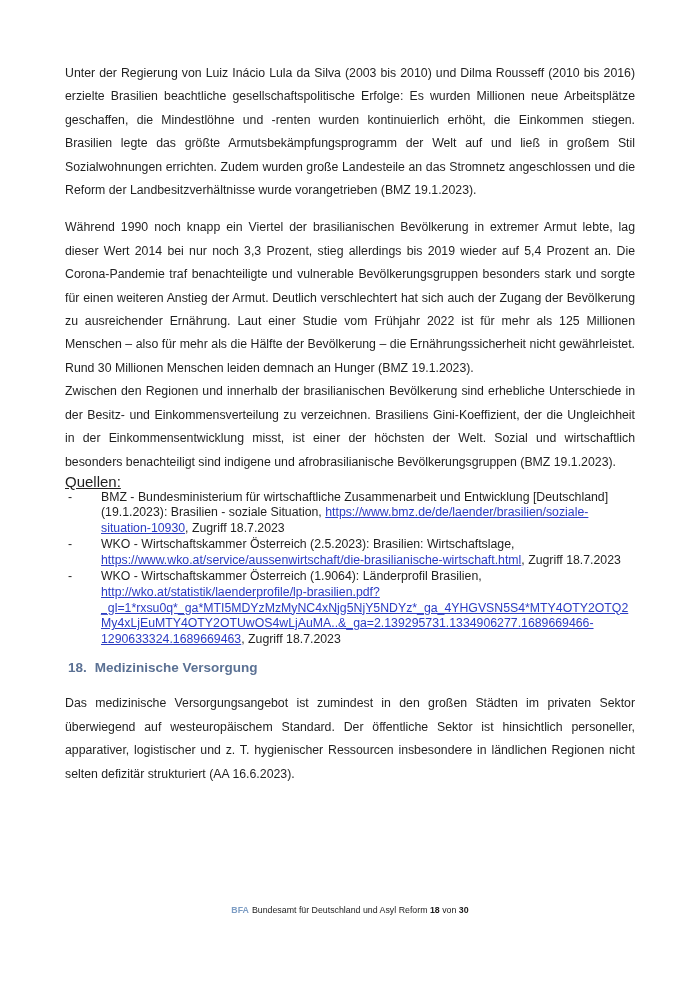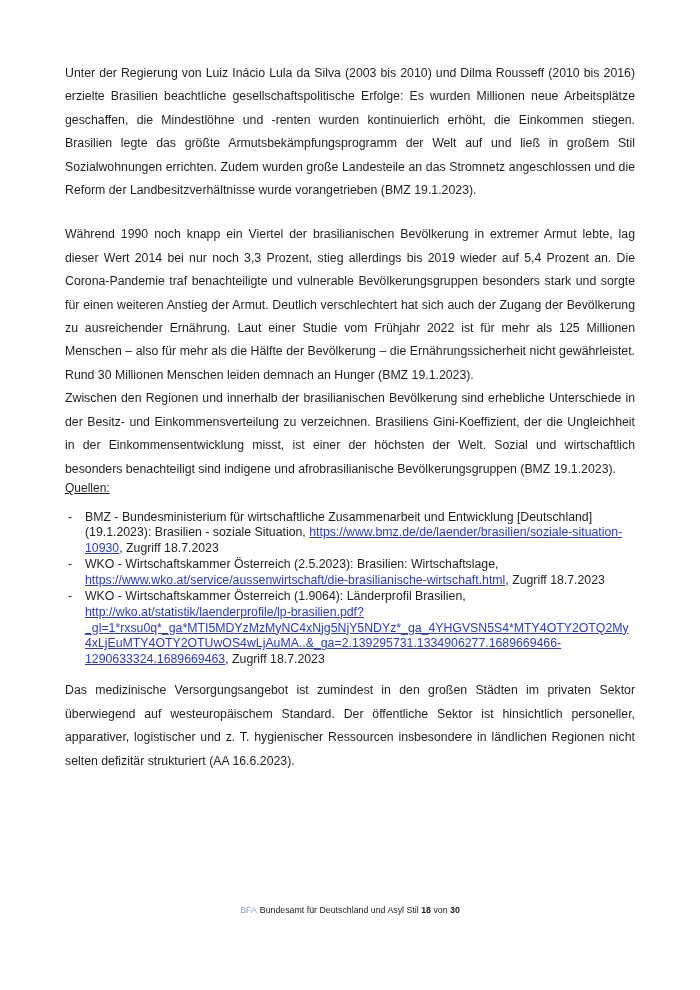--- a/index.html
+++ b/index.html
@@ -22,48 +22,49 @@
     background: var(--pagebg);
     padding: 62px 65px 0 65px;
     overflow: hidden;
   }
   p.body-par {
     font-size: 12.3px;
     line-height: 23.4px;
     text-align: justify;
     color: var(--text);
   }
-  p.par-1 { margin-bottom: 21px; }
+  p.par-1 { margin-bottom: 14px; }
   p.par-2 { margin-bottom: 0; }
   p.par-3 { }
   .sources-heading {
-    font-size: 12px;
+    font-size: 15px;
     line-height: 15.6px;
     text-decoration: underline;
-    margin-bottom: 13px;
+    margin-bottom: 0;
   }
   ul.sources {
     list-style: none;
     margin: 0 0 12px 0;
   }
   ul.sources li {
     display: flex;
     font-size: 12.3px;
     line-height: 15.6px;
     margin-bottom: 1px;
   }
   ul.sources li .marker {
     width: 20px;
     flex: 0 0 20px;
     padding-left: 3px;
   }
   ul.sources li .src-body {
     flex: 1 1 auto;
     overflow-wrap: anywhere;
     word-break: break-word;
+    margin-left: 16px;
   }
   ul.sources a {
     color: var(--link);
     text-decoration: underline;
     cursor: pointer;
   }
   h2.section-heading {
     font-size: 13.5px;
     font-weight: bold;
     color: var(--heading);
@@ -77,21 +78,21 @@
     top: 904px;
     width: 700px;
     text-align: center;
     font-size: 8.8px;
     line-height: 12px;
     color: #1c1c1c;
     white-space: nowrap;
   }
   .footer .bfa {
     color: var(--logo);
-    font-weight: normal;
+    font-weight: bold;
     margin-right: 3px;
   }
   .footer b { font-weight: bold; }
 </style>
 </head>
 <body>
 
 <div class="page">
 
   <p class="body-par par-1">Unter der Regierung von Luiz Inácio Lula da Silva (2003 bis 2010) und Dilma Rousseff (2010 bis 2016) erzielte Brasilien beachtliche gesellschaftspolitische Erfolge: Es wurden Millionen neue Arbeitsplätze geschaffen, die Mindestlöhne und -renten wurden kontinuierlich erhöht, die Einkommen stiegen. Brasilien legte das größte Armutsbekämpfungsprogramm der Welt auf und ließ in großem Stil Sozialwohnungen errichten. Zudem wurden große Landesteile an das Stromnetz angeschlossen und die Reform der Landbesitzverhältnisse wurde vorangetrieben (BMZ 19.1.2023).</p>
@@ -110,24 +111,27 @@
       <li>
         <span class="marker">-</span>
         <span class="src-body"><span>WKO - Wirtschaftskammer Österreich (2.5.2023): Brasilien: Wirtschaftslage, </span><a href="#">https://www.wko.at/service/aussenwirtschaft/die-brasilianische-wirtschaft.html</a><span>, Zugriff 18.7.2023</span></span>
       </li>
       <li>
         <span class="marker">-</span>
         <span class="src-body"><span>WKO - Wirtschaftskammer Österreich (1.9064): Länderprofil Brasilien, </span><a href="#">http://wko.at/statistik/laenderprofile/lp-brasilien.pdf?_gl=1*rxsu0q*_ga*MTI5MDYzMzMyNC4xNjg5NjY5NDYz*_ga_4YHGVSN5S4*MTY4OTY2OTQ2My4xLjEuMTY4OTY2OTUwOS4wLjAuMA..&amp;_ga=2.139295731.1334906277.1689669466-1290633324.1689669463</a><span>, Zugriff 18.7.2023</span></span>
       </li>
     </ul>
 
+  <h2 class="section-heading">
+    <span class="sec-num">18.</span><span>Medizinische Versorgung</span>
+  </h2>
 
   <p class="body-par par-4">Das medizinische Versorgungsangebot ist zumindest in den großen Städten im privaten Sektor überwiegend auf westeuropäischem Standard. Der öffentliche Sektor ist hinsichtlich personeller, apparativer, logistischer und z. T. hygienischer Ressourcen insbesondere in ländlichen Regionen nicht selten defizitär strukturiert (AA 16.6.2023).</p>
 
   <div class="footer">
     <span class="bfa">BFA</span><span>Bundesamt für Deutschland und Asyl</span>
-    <span>Stil</span>
+    <span>Reform</span>
     <b>18</b>
     <span>von</span>
     <b>30</b>
   </div>
 
 </div>
 
 </body></html>

